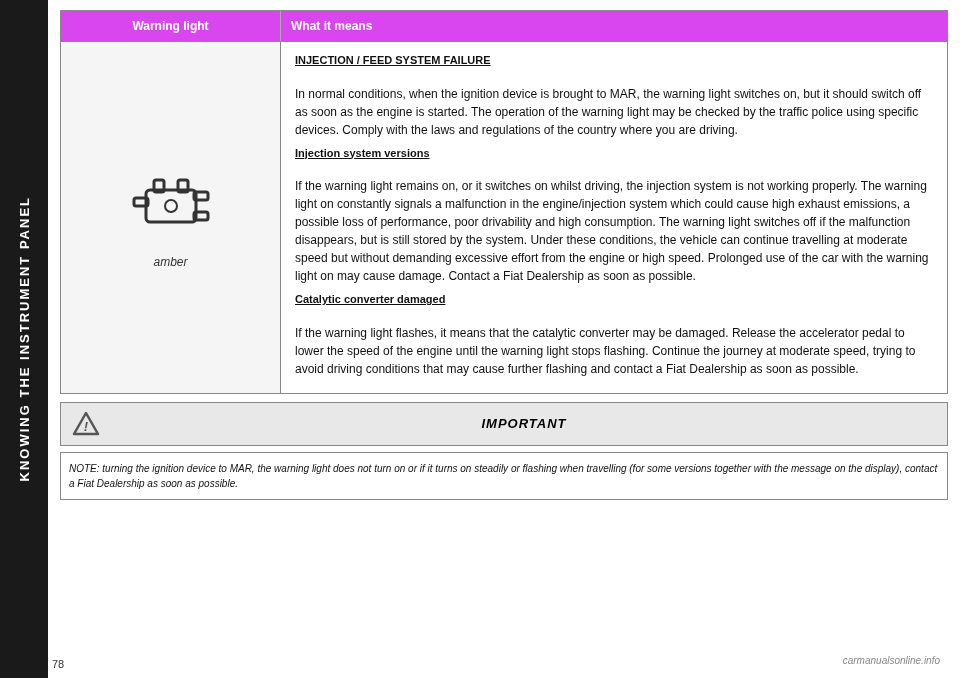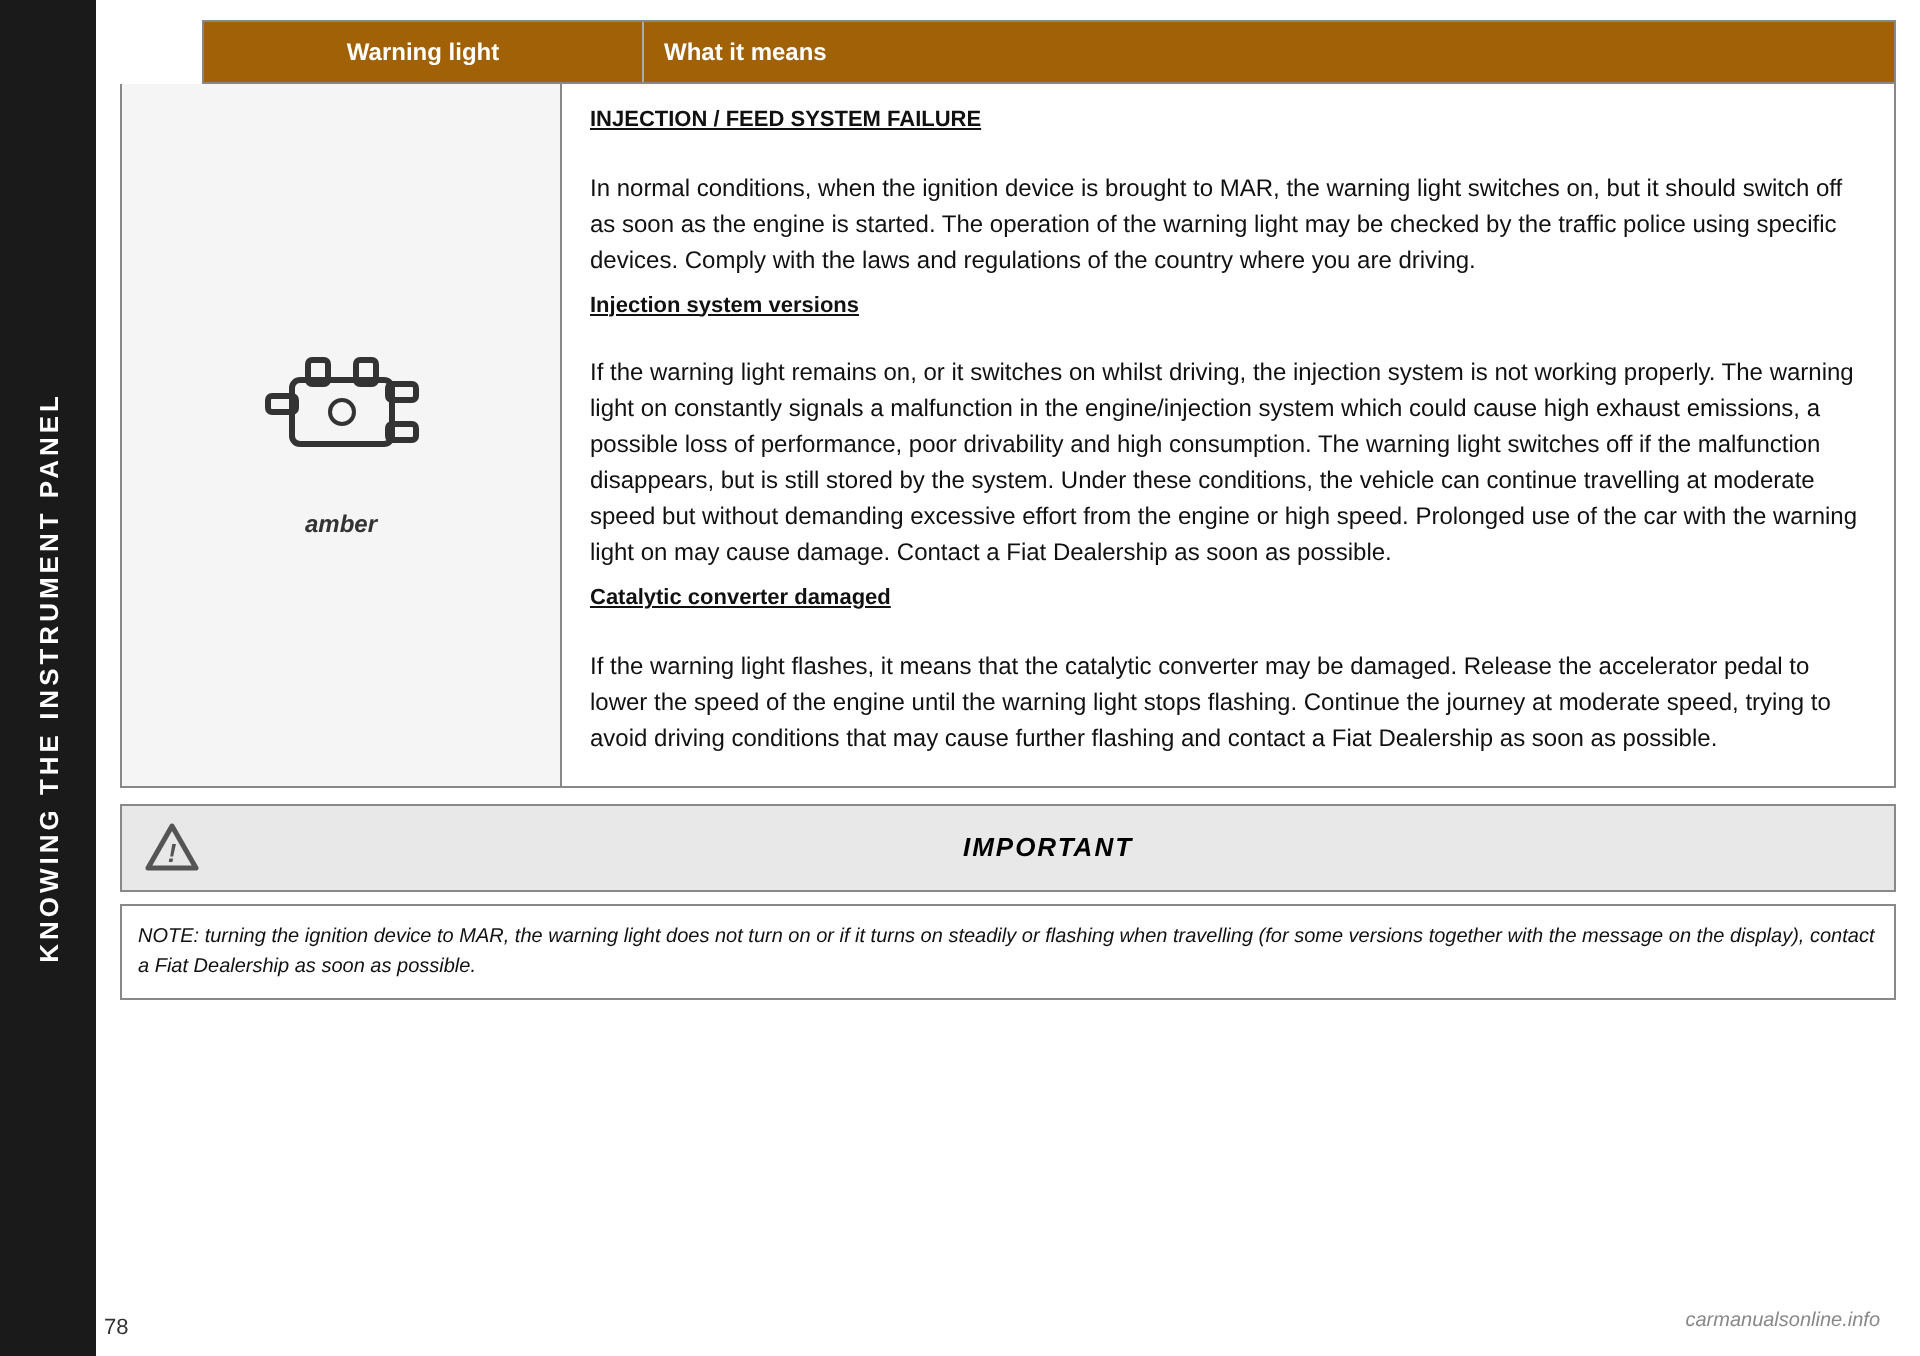--- a/index.html
+++ b/index.html
@@ -41,23 +41,22 @@
       display: flex;
       flex-direction: column;
       padding: 10px 12px;
       background: #ffffff;
     }
 
     
     .table-header {
       display: flex;
       border: 1px solid #888;
-      background: #a16207;
+      background: #d946ef;
       margin-bottom: 0;
-      margin-left: 41px;
     }
 
     .th-warning {
       width: 220px;
       flex-shrink: 0;
       padding: 8px 10px;
       color: #ffffff;
       font-weight: bold;
       font-size: 12px;
       text-align: center;
@@ -84,21 +83,20 @@
     .td-warning {
       width: 220px;
       flex-shrink: 0;
       border-right: 1px solid #888;
       display: flex;
       flex-direction: column;
       align-items: center;
       justify-content: center;
       padding: 4px 10px;
       background: #f5f5f5;
-      font-weight: bold;
     }
 
     .engine-icon {
       width: 100px;
       height: 80px;
       display: flex;
       align-items: center;
       justify-content: center;
       margin-bottom: 10px;
     }

